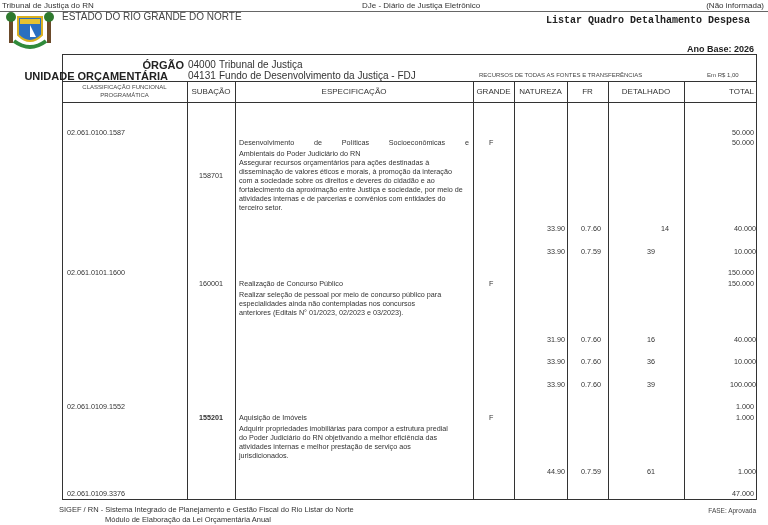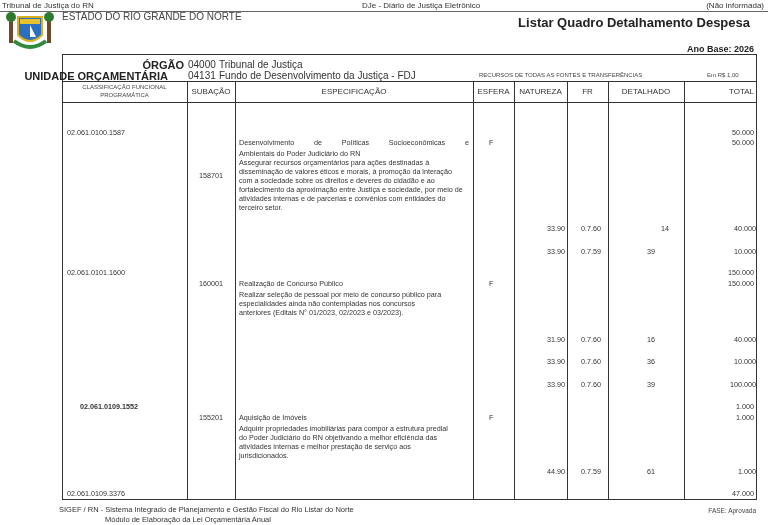--- a/index.html
+++ b/index.html
@@ -3,21 +3,21 @@
 <meta charset="utf-8">
 <style>
   html, body { margin:0; padding:0; }
   body { width:768px; height:525px; background:#fff; position:relative; overflow:hidden;
          font-family:"Liberation Sans", sans-serif; color:#222; }
   .abs { position:absolute; white-space:nowrap; }
   .topbar { font-size:8px; color:#333; top:1px; }
   .hr-top { position:absolute; left:0; top:11px; width:768px; height:1px; background:#666; }
   .logo { position:absolute; left:6px; top:11px; width:48px; height:42px; }
   .estado { left:62px; top:11px; font-size:10px; color:#444; }
-  .listar { right:18px; top:15px; font-size:13px; font-weight:bold; color:#222; }
+  .listar { right:18px; top:15px; font-size:10px; font-weight:bold; color:#222;font-family:Liberation Mono, monospace; }
   .anobase { right:14px; top:44px; font-size:9px; font-weight:bold; color:#222; }
   .frame { position:absolute; left:62px; top:54px; width:695px; height:446px; border:1.5px solid #333; box-sizing:border-box; }
   .vline { position:absolute; width:1.3px; background:#333; }
   .hline { position:absolute; height:1.3px; background:#333; }
   .lbl { font-size:11px; font-weight:bold; color:#222; }
   .val { font-size:10px; color:#333; }
   .small { font-size:6px; color:#444; }
   .colh { font-size:8px; color:#333; text-align:center; }
   .cell { font-size:7.2px; color:#333; }
   .desc { font-size:7.2px; color:#333; line-height:9px; white-space:normal; width:232px; }
@@ -66,21 +66,21 @@
 <div class="vline" style="left:473px; top:81px; height:419px;"></div>
 <div class="vline" style="left:514px; top:81px; height:419px;"></div>
 <div class="vline" style="left:567px; top:81px; height:419px;"></div>
 <div class="vline" style="left:608px; top:81px; height:419px;"></div>
 <div class="vline" style="left:684px; top:81px; height:419px;"></div>
 
 <div class="abs small" style="left:62px; width:125px; top:84px; text-align:center;">CLASSIFICAÇÃO FUNCIONAL</div>
 <div class="abs small" style="left:62px; width:125px; top:92px; text-align:center;">PROGRAMÁTICA</div>
 <div class="abs colh" style="left:187px; width:48px; top:87px;">SUBAÇÃO</div>
 <div class="abs colh" style="left:235px; width:238px; top:87px;">ESPECIFICAÇÃO</div>
-<div class="abs colh" style="left:473px; width:41px; top:87px;">ESFERA</div>
+<div class="abs colh" style="left:473px; width:41px; top:87px;">GRANDE</div>
 <div class="abs colh" style="left:514px; width:53px; top:87px;">NATUREZA</div>
 <div class="abs colh" style="left:567px; width:41px; top:87px;">FR</div>
 <div class="abs colh" style="left:608px; width:76px; top:87px;">DETALHADO</div>
 <div class="abs colh right" style="right:14px; top:87px;">TOTAL</div>
 
 <div class="abs cell" style="left:67px; top:128px;">02.061.0100.1587</div>
 <div class="abs cell right" style="right:14px; top:128px;">50.000</div>
 <div class="abs cell" style="left:199px; top:138px;margin-top:33px;">158701</div>
 <div class="abs cell" style="left:239px; top:138px; width:230px; text-align:justify; text-align-last:justify; white-space:normal;">Desenvolvimento de Políticas Socioeconômicas e</div>
 <div class="abs cell" style="left:239px; top:149px;">Ambientais do Poder Judiciário do RN</div>
@@ -114,23 +114,23 @@
 <div class="abs cell right" style="right:203px; top:357px;">33.90</div>
 <div class="abs cell" style="left:581px; top:357px;">0.7.60</div>
 <div class="abs cell" style="left:647px; top:357px;">36</div>
 <div class="abs cell right" style="right:12px; top:357px;">10.000</div>
 
 <div class="abs cell right" style="right:203px; top:380px;">33.90</div>
 <div class="abs cell" style="left:581px; top:380px;">0.7.60</div>
 <div class="abs cell" style="left:647px; top:380px;">39</div>
 <div class="abs cell right" style="right:12px; top:380px;">100.000</div>
 
-<div class="abs cell" style="left:80px; top:402px;font-weight:bold;">02.061.0109.1552</div>
+<div class="abs cell" style="left:67px; top:402px;">02.061.0109.1552</div>
 <div class="abs cell right" style="right:14px; top:402px;">1.000</div>
-<div class="abs cell" style="left:199px; top:413px;">155201</div>
+<div class="abs cell" style="left:199px; top:413px;font-weight:bold;">155201</div>
 <div class="abs cell" style="left:239px; top:413px;">Aquisição de Imóveis</div>
 <div class="abs desc" style="left:239px; top:424px; width:215px;">Adquirir propriedades imobiliárias para compor a estrutura predial do Poder Judiciário do RN objetivando a melhor eficiência das atividades internas e melhor prestação de serviço aos jurisdicionados.</div>
 <div class="abs cell" style="left:489px; top:413px;">F</div>
 <div class="abs cell right" style="right:14px; top:413px;">1.000</div>
 
 <div class="abs cell right" style="right:203px; top:467px;">44.90</div>
 <div class="abs cell" style="left:581px; top:467px;">0.7.59</div>
 <div class="abs cell" style="left:647px; top:467px;">61</div>
 <div class="abs cell right" style="right:12px; top:467px;">1.000</div>
 

